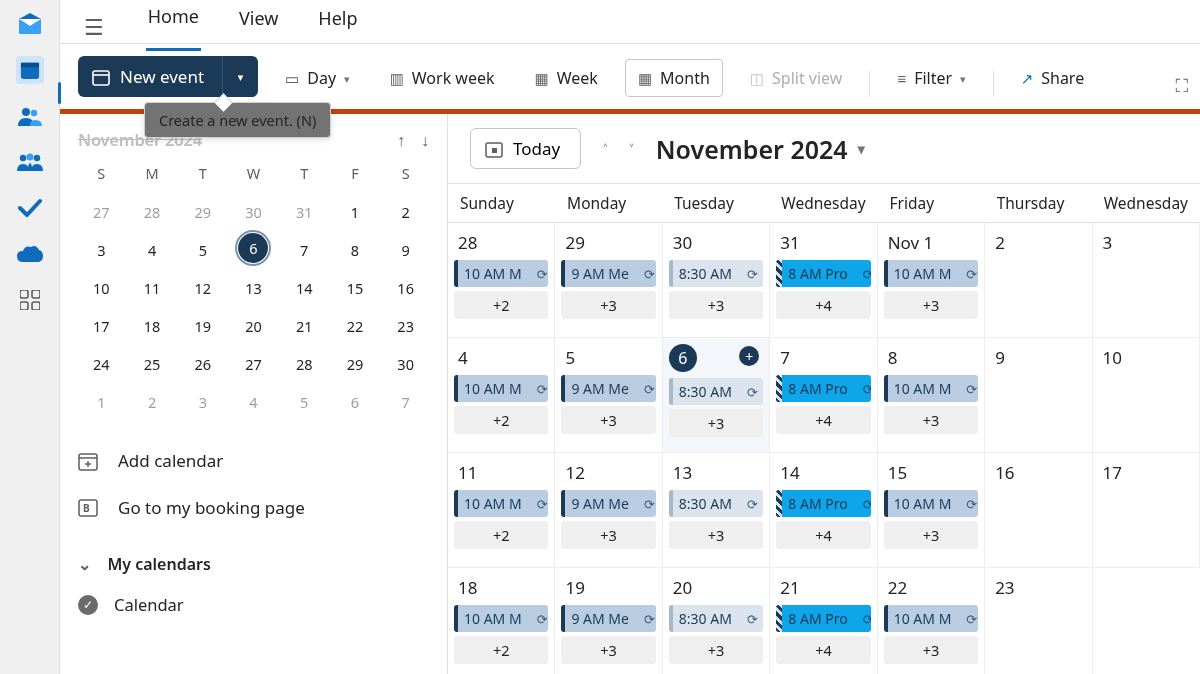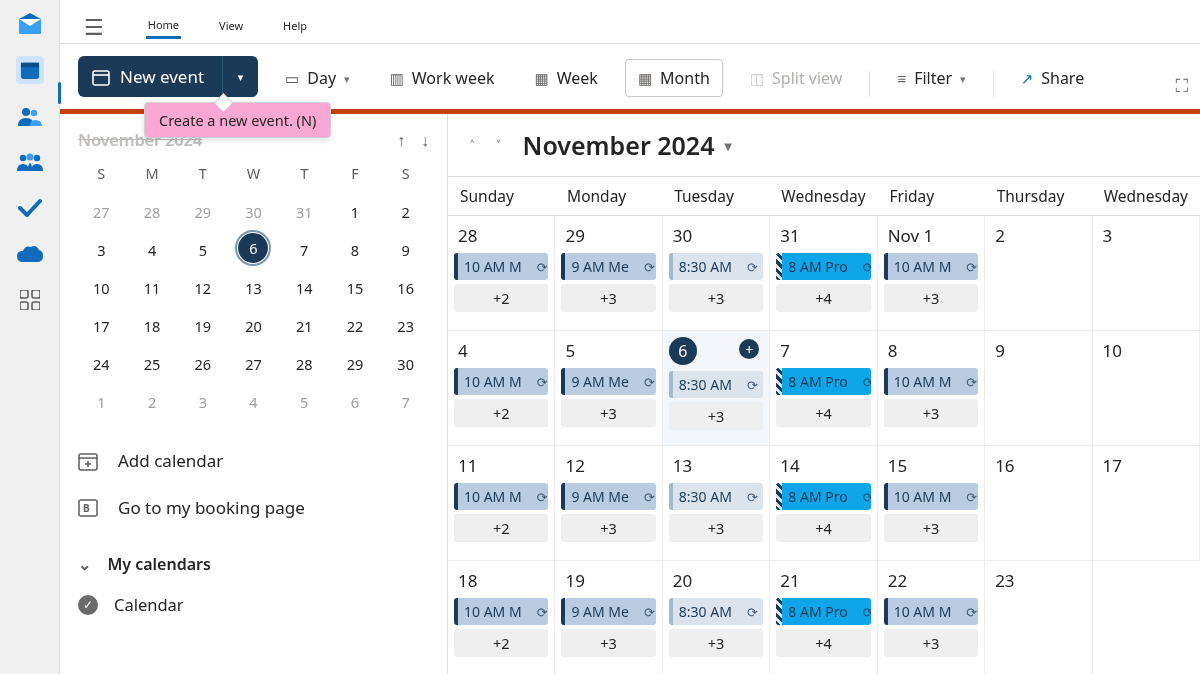--- a/index.html
+++ b/index.html
@@ -10,29 +10,29 @@
   .rail { width: 60px; background: #f0f0f0; border-right: 1px solid #e1dfdd; display: flex; flex-direction: column; align-items: center; padding-top: 10px; gap: 18px; }
   .rail .icon { width: 28px; height: 28px; display: flex; align-items: center; justify-content: center; font-size: 20px; color: #0078d4; cursor: pointer; }
   .rail .icon.active { background: #cfe4fa; border-radius: 4px; padding: 4px; }
   .rail-bar { width: 3px; height: 22px; background: #0f6cbd; border-radius: 2px; position: absolute; left: 58px; top: 82px; }
 
   .main { flex: 1; display: flex; flex-direction: column; background: #fff; }
 
   
   .tabs { display: flex; align-items: center; gap: 36px; padding: 8px 24px 0 24px; height: 44px; border-bottom: 1px solid #e1dfdd; }
   .hamburger { font-size: 22px; color: #605e5c; cursor: pointer; margin-right: 6px; }
-  .tab { font-size: 11px; color: #242424; padding: 4px 2px 4px 2px; cursor: pointer; }
+  .tab { font-size: 18px; color: #242424; padding: 4px 2px 20px 2px; cursor: pointer; }
   .tab.active { border-bottom: 3px solid #0f6cbd; font-weight: 400; }
 
   
   .toolbar { display: flex; align-items: flex-end; gap: 14px; padding: 12px 18px; border-bottom: 5px solid #c2410c; position: relative; }
   .new-event-wrap { display: flex; }
   .new-event { background: #1b3a57; color: #fff; border: none; border-radius: 6px 0 0 6px; padding: 9px 18px 9px 14px; font-size: 17px; display: flex; align-items: center; gap: 10px; cursor: pointer; }
   .new-event-split { background: #1b3a57; color: #fff; border: none; border-left: 1px solid #2e5574; border-radius: 0 6px 6px 0; width: 36px; cursor: pointer; display: flex; align-items: center; justify-content: center; }
-  .tooltip { position: absolute; top: 58px; left: 84px; background: #f9a8d4; border: 1px solid #d1d1d1; border-radius: 4px; padding: 7px 14px; font-size: 14.5px; color: #242424; box-shadow: 0 2px 6px rgba(0,0,0,.12); z-index: 5; }
+  .tooltip { position: absolute; top: 58px; left: 84px; background: #737373; border: 1px solid #d1d1d1; border-radius: 4px; padding: 7px 14px; font-size: 14.5px; color: #242424; box-shadow: 0 2px 6px rgba(0,0,0,.12); z-index: 5; }
   .tooltip::before { content: ""; position: absolute; top: -7px; left: 72px; width: 12px; height: 12px; background: #fff; border-left: 1px solid #d1d1d1; border-top: 1px solid #d1d1d1; transform: rotate(45deg); }
   .tbtn { background: #fff; border: 1px solid transparent; border-radius: 4px; padding: 7px 12px; font-size: 16px; color: #242424; display: flex; align-items: center; gap: 8px; cursor: pointer; }
   .tbtn.active { border-color: #c7c7c7; background: #fff; }
   .tbtn.disabled { color: #b0adab; }
   .tbtn .ticon { font-size: 15px; color: #605e5c; }
   .tbtn.disabled .ticon { color: #c8c6c4; }
   .chev { font-size: 11px; color: #757575; }
   .spacer { width: 1px; height: 26px; background: #e1dfdd; }
   .push-right { margin-left: auto; }
 
@@ -292,20 +292,27 @@
           </div>
           <div class="cal-row">
             <span class="cal-check">✓</span>
             <span>Calendar</span>
           </div>
         </div>
       </div>
 
       <div class="cal-area">
         <div class="cal-top">
+          <button class="today-btn">
+            <svg width="18" height="18" viewBox="0 0 18 18">
+                <rect x="1" y="3" width="16" height="14" rx="2" fill="none" stroke="#605e5c" stroke-width="1.5"></rect>
+                <rect x="7" y="8" width="5" height="5" fill="#605e5c"></rect>
+              </svg>
+            <span>Today</span>
+          </button>
           <div class="nav-arrows">
             <span>˄</span>
             <span>˅</span>
           </div>
           <div class="month-title">
             <span>November 2024</span>
             <span class="chev">▾</span>
           </div>
         </div>
         <div class="dow-row" id="dow-row">

